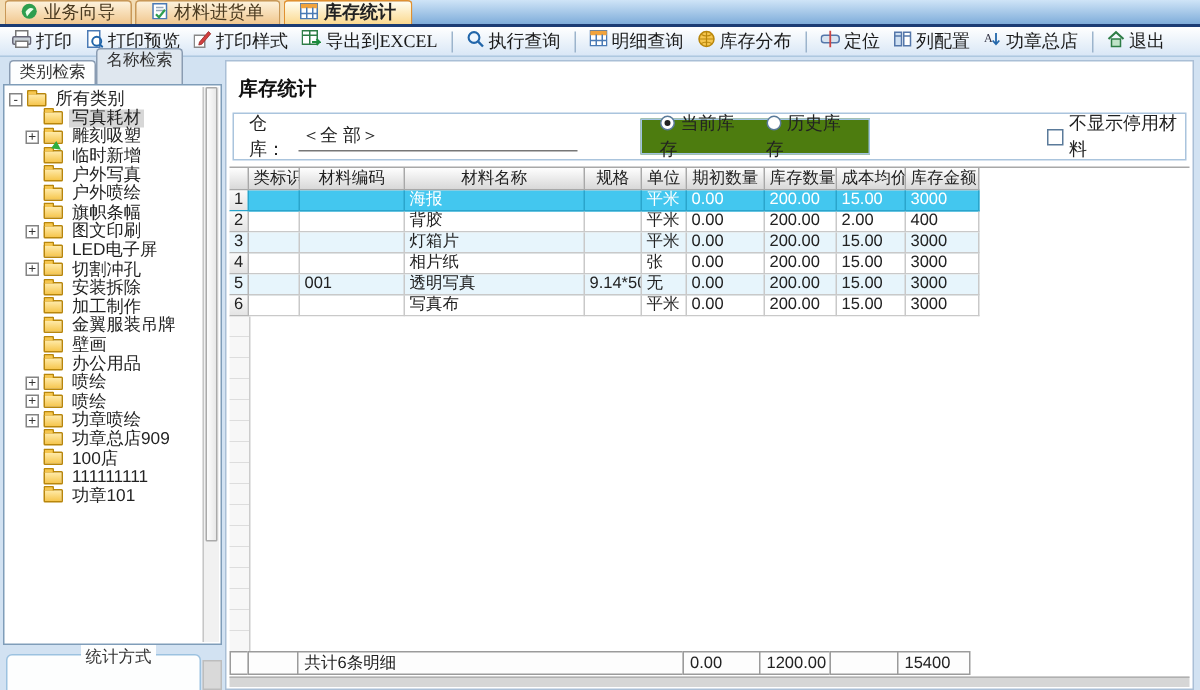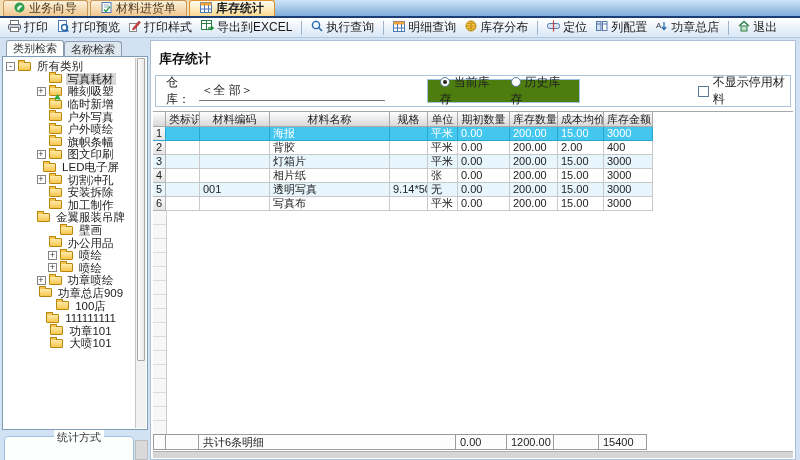--- a/index.html
+++ b/index.html
@@ -14,38 +14,38 @@
     border-bottom:2px solid #1b3c74; }
   .dtab { height:16px; display:flex; align-items:center; gap:4px; padding:0 10px;
     background:linear-gradient(#fdf2dc,#f1c78e); border:1px solid #c89858; border-bottom:none;
     border-radius:3px 3px 0 0; color:#4a3a20; white-space:nowrap; cursor:default;margin-top:16px; }
   .dtab + .dtab { margin-left:2px; }
   .dtab.active { background:linear-gradient(#fffef2,#fbd98f); border-color:#e09030; font-weight:bold; color:#222; }
   .dtab svg { flex:0 0 auto; }
 
   
   .toolbar { height:20px; display:flex; align-items:center; padding:0 4px; gap:1px;
-    background:linear-gradient(#ffffff,#d9e7f6); border-bottom:1px solid #aec8e0; }
+    background:linear-gradient(#ffffff,#d9e7f6); border-bottom:1px solid #aec8e0;font-family:Liberation Serif, serif; }
   .tbtn { display:flex; align-items:center; gap:3px; padding:1px 4px; border-radius:2px; white-space:nowrap; color:#1a1a1a; }
   .tsep { width:1px; height:14px; background:#9cb4cc; margin:0 4px; }
 
   
   .content { position:absolute; top:40px; left:0; right:0; bottom:0; }
 
   
   .sidebar { position:absolute; left:2px; top:0; width:146px; bottom:12px; }
   .side-tabs { display:flex; align-items:flex-end; height:16px; padding-left:4px; }
-  .stab { height:15px; line-height:14px; padding:0 6px; font-size:11px; border:1px solid #8a9cb2;
+  .stab { height:24px; line-height:14px; padding:0 6px; font-size:11px; border:1px solid #8a9cb2;
     border-bottom:none; border-radius:3px 3px 0 0; background:#dfe7ef; color:#333; white-space:nowrap; }
   .stab.active { background:#fdfefe; position:relative; z-index:2; height:16px; }
   .tree-box { position:absolute; left:0; top:16px; right:0; height:374px; background:#fff;
     border:1px solid #7f9db9; overflow:hidden; }
   .tree-inner { position:absolute; inset:1px 12px 1px 1px; padding:2px 0 0 2px; }
   .trow { display:flex; align-items:center; height:12.6px; white-space:nowrap; }
-  .ind { padding-left:11px;justify-content:center; }
+  .ind { padding-left:11px; }
   .exp { width:9px; height:9px; flex:0 0 9px; border:1px solid #848484; background:#fff; font-size:9px;
     line-height:7px; text-align:center; color:#333; margin-right:2px; }
   .expspace { width:11px; flex:0 0 11px; }
   .folder { width:13px; height:9px; flex:0 0 13px; position:relative; margin:0 4px 0 1px;
     background:linear-gradient(#ffeaa8,#f6c64e); border:1px solid #b8860b; border-radius:1px; }
   .folder::before { content:""; position:absolute; top:-3px; left:-1px; width:5px; height:2px;
     background:#f6c64e; border:1px solid #b8860b; border-bottom:none; border-radius:1px 1px 0 0; }
   .folder.open-arrow::after { content:""; position:absolute; right:-3px; top:-5px;
     border:3px solid transparent; border-left:6px solid #2fae3f; transform:rotate(35deg); }
   .tlabel { font-size:11.5px; line-height:12px; padding:0 2px; }
@@ -336,25 +336,20 @@
         <div class="trow ind">
             <span class="expspace"></span>
             <span class="folder"></span>
             <span class="tlabel">111111111</span>
           </div>
         <div class="trow ind">
             <span class="expspace"></span>
             <span class="folder"></span>
             <span class="tlabel">功章101</span>
           </div>
-        <div class="trow ind">
-            <span class="expspace"></span>
-            <span class="folder"></span>
-            <span class="tlabel">大喷101</span>
-          </div>
       </div>
       <div class="tree-scroll">
           <div class="tree-thumb"></div>
         </div>
     </div>
     <div class="stats-group">
       <span class="glabel">统计方式</span>
     </div>
     <div class="corner-sq"></div>
   </div>

